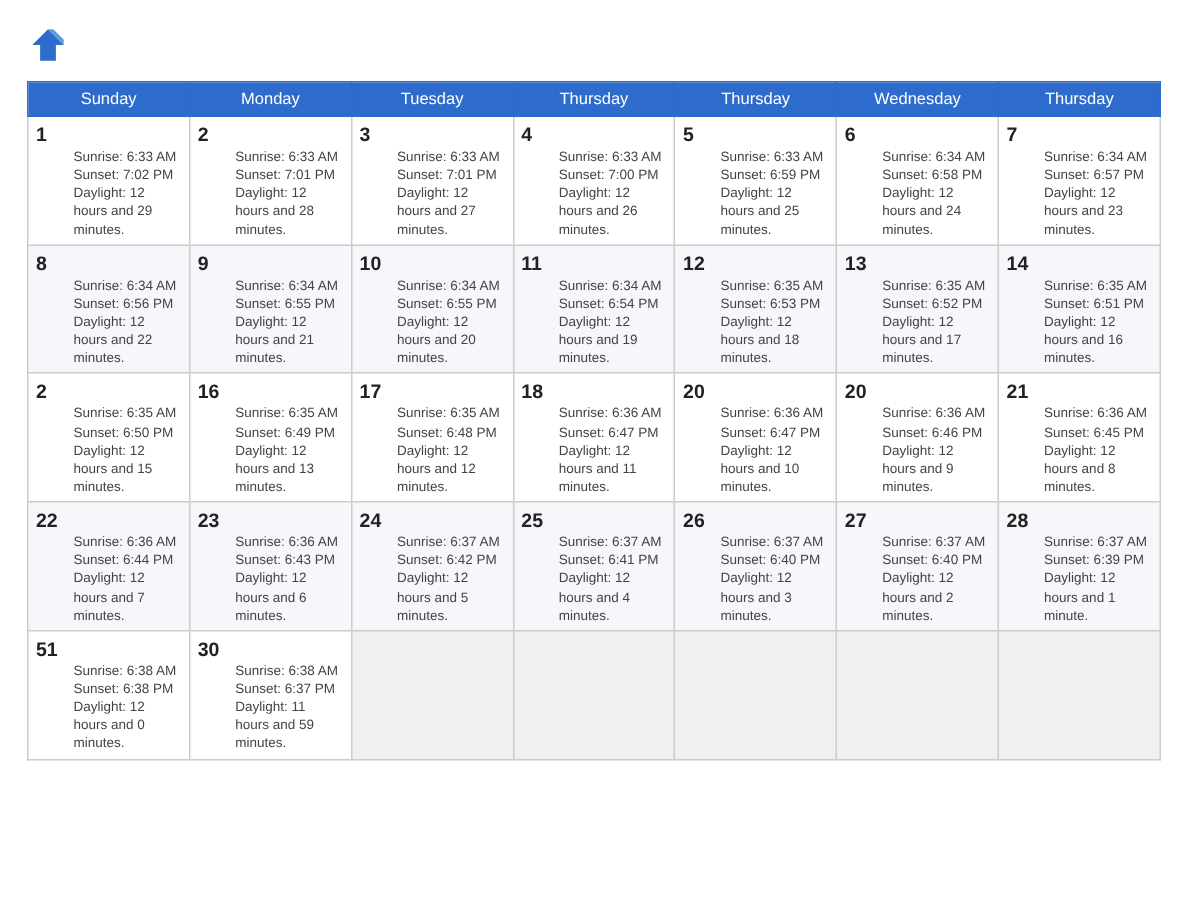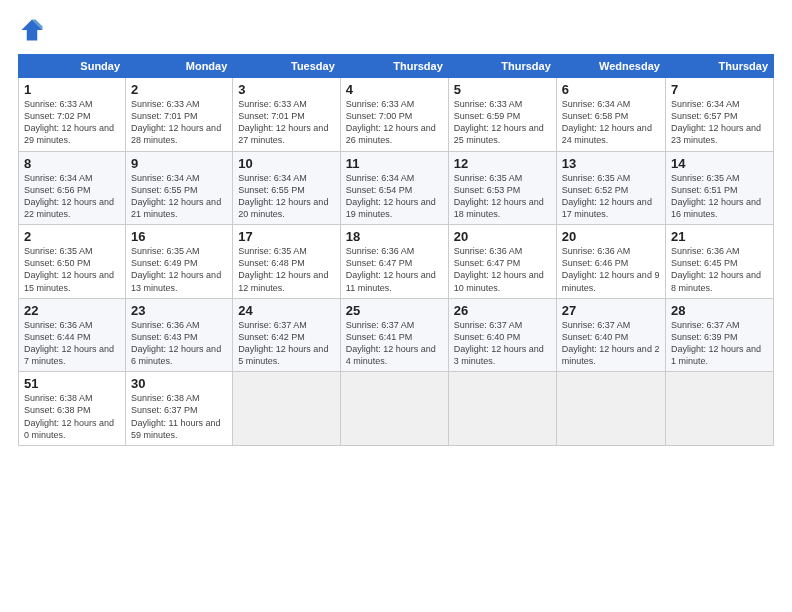--- a/index.html
+++ b/index.html
@@ -61,23 +61,23 @@
     }
     table {
       width: 100%;
       border-collapse: collapse;
       font-size: 9.5px;
     }
     thead tr th {
       background: #2d6bcc;
       color: #fff;
       font-size: 11px;
-      font-weight: bold;
+      font-weight: normal;
       padding: 5px 5px;
-      text-align: right;
+      text-align: center;
       border: 1px solid #2d6bcc;
     }
     tbody tr td {
       border: 1px solid #ccc;
       padding: 4px 5px;
       vertical-align: top;
       width: 113px;
     }
     tbody tr:nth-child(even) td {
       background: #f5f7fb;
@@ -89,20 +89,21 @@
       font-size: 13px;
       font-weight: bold;
       color: #222;
       display: block;
       margin-bottom: 1px;
     }
     .day-info {
       color: #444;
       line-height: 1.35;
       font-size: 9px;
+      margin-left: 25px;
     }
     .empty-cell {
       background: #f0f0f0 !important;
     }
   </style>
 </head>
 <body>
 
 <div class="page">
   <div class="header">

